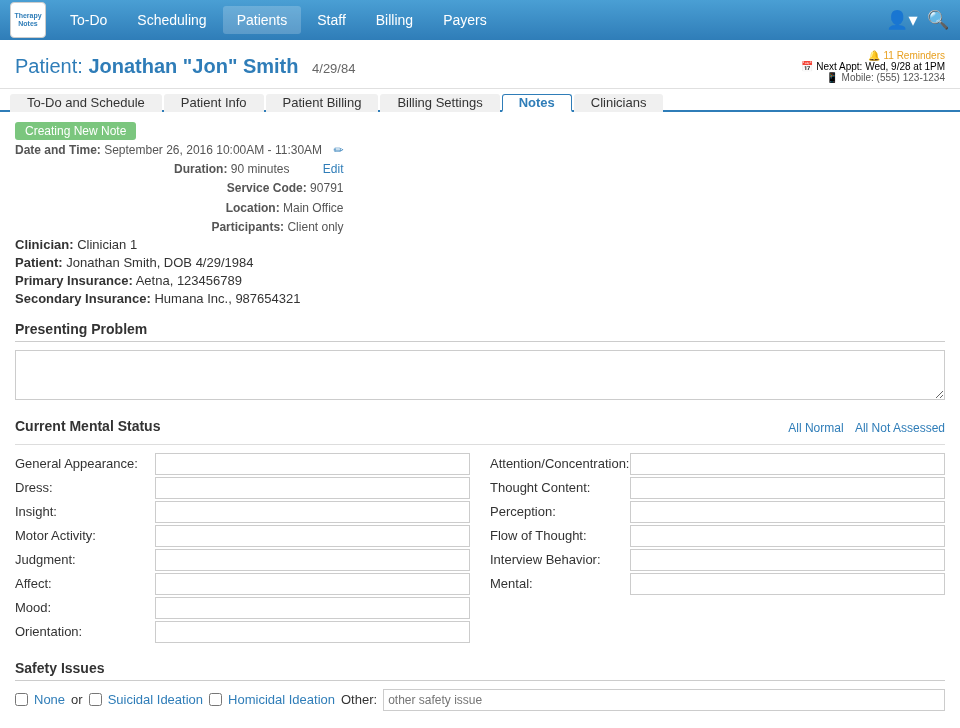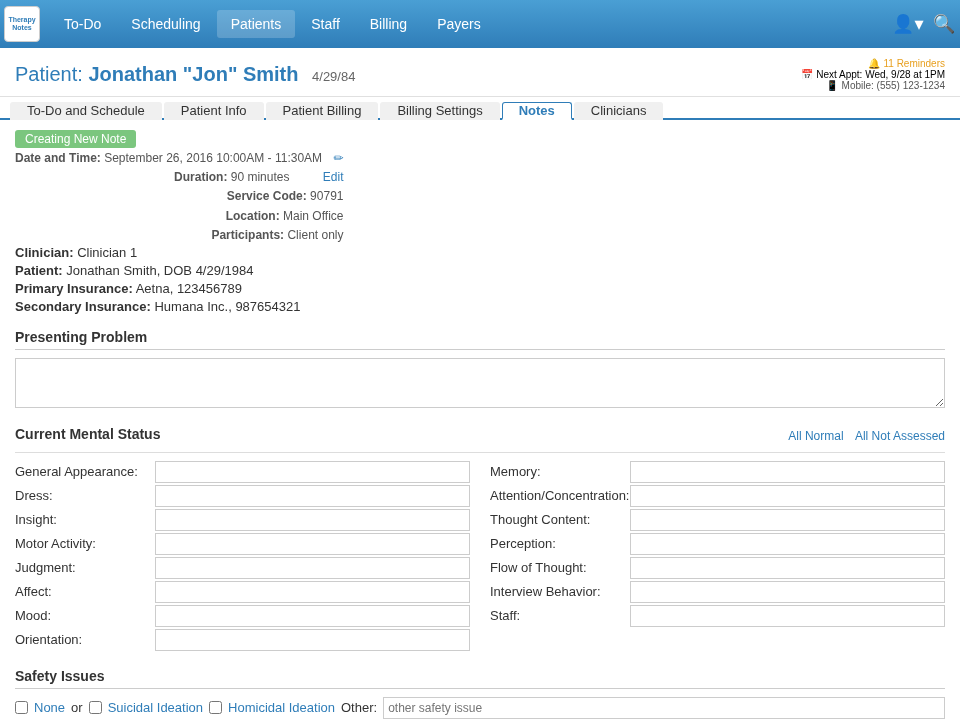--- a/index.html
+++ b/index.html
@@ -3,22 +3,22 @@
   <meta charset="utf-8">
   <style>
     * { box-sizing: border-box; margin: 0; padding: 0; }
     body { font-family: Arial, sans-serif; font-size: 13px; background: #fff; color: #333; width: 960px; }
 
     
     .top-nav {
       background: linear-gradient(to bottom, #4a9fd4, #2f7db8);
       display: flex;
       align-items: center;
-      height: 48px;
-      padding: 0 4px;
+      height: 40px;
+      padding: 0 10px;
     }
     .top-nav .logo {
       width: 36px; height: 36px;
       background: #fff;
       border-radius: 4px;
       margin-right: 10px;
       display: flex; align-items: center; justify-content: center;
       font-size: 9px; color: #2f7db8; font-weight: bold; text-align: center;
       border: 1px solid #ccc;
     }
@@ -291,45 +291,41 @@
           <input class="ms-input" type="text" style="">
         </div>
         <div class="ms-row">
           <span class="ms-label">Orientation:</span>
           <input class="ms-input" type="text" style="">
         </div>
       </div>
 
       <div>
         <div class="ms-row">
-          <span class="ms-label">Memory:</span>
-          <input class="ms-input" type="text" style="">
-        </div>
-        <div class="ms-row">
           <span class="ms-label">Attention/Concentration:</span>
           <input class="ms-input" type="text" style="">
         </div>
         <div class="ms-row">
           <span class="ms-label">Thought Content:</span>
           <input class="ms-input" type="text" style="">
         </div>
         <div class="ms-row">
           <span class="ms-label">Perception:</span>
           <input class="ms-input" type="text" style="">
         </div>
         <div class="ms-row">
           <span class="ms-label">Flow of Thought:</span>
           <input class="ms-input" type="text" style="">
         </div>
         <div class="ms-row">
           <span class="ms-label">Interview Behavior:</span>
           <input class="ms-input" type="text" style="">
         </div>
         <div class="ms-row">
-          <span class="ms-label">Staff:</span>
+          <span class="ms-label">Mental:</span>
           <input class="ms-input" type="text" style="">
         </div>
       </div>
     </div>
   </div>
 
   
   <div class="section">
     <div class="section-title">Safety Issues</div>
     <div class="safety-row">

